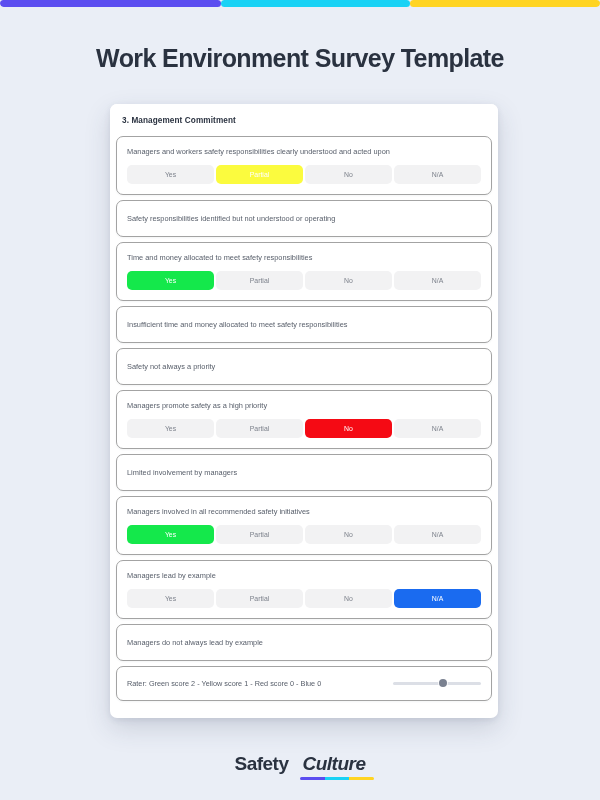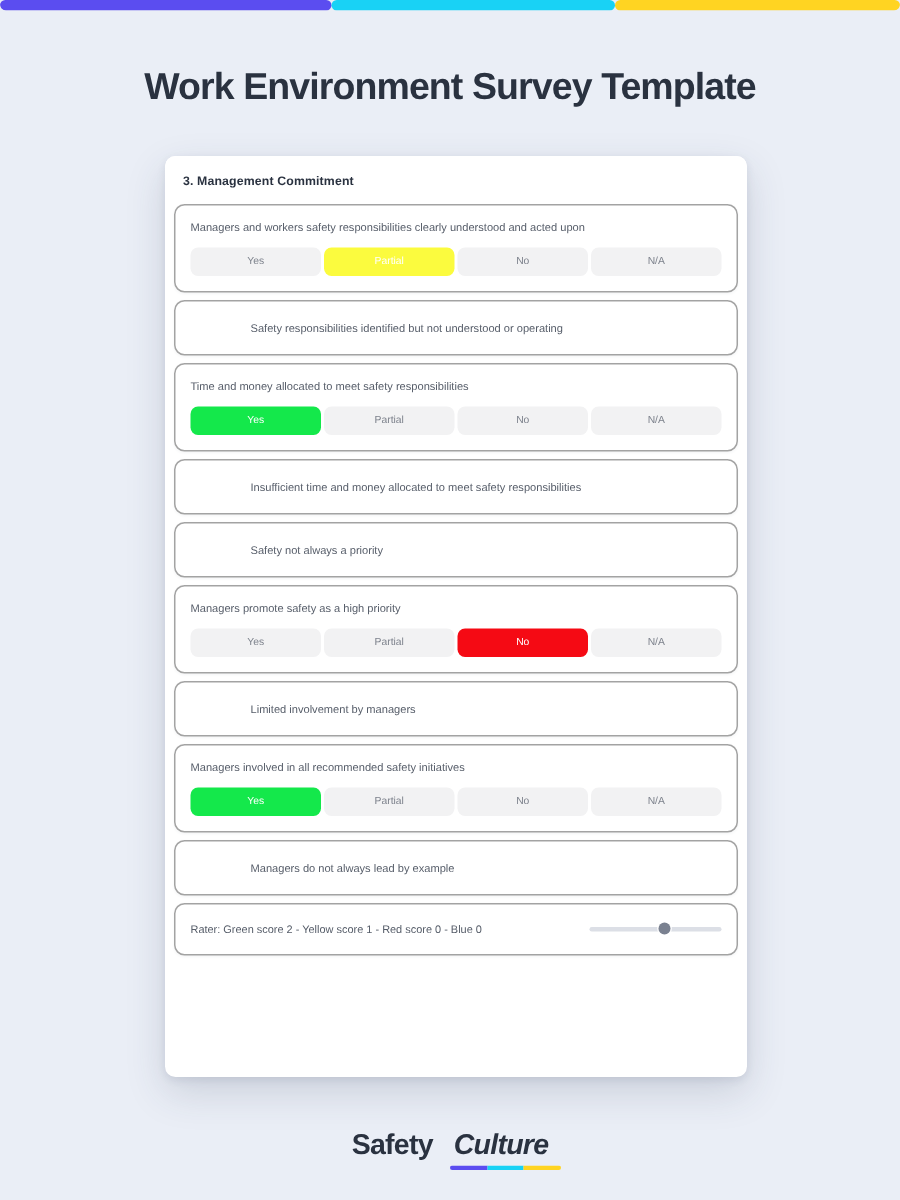--- a/index.html
+++ b/index.html
@@ -105,21 +105,20 @@
     font-size: 7.4px;
     line-height: 1.62;
     color: #565d69;
     margin-bottom: 7px;
     max-width: 300px;
   }
   .note-text {
     font-size: 7.4px;
     line-height: 1.5;
     color: #565d69;
-    margin-left: 40px;
   }
 
   
   .options {
     display: flex;
     gap: 2px;
   }
   .opt {
     flex: 1 1 0;
     height: 19px;
@@ -263,20 +262,29 @@
       <div class="block note">
         <div class="note-text">Limited involvement by managers</div>
       </div>
       <div class="block question">
         <div class="q-text">Managers involved in all recommended safety initiatives</div>
         <div class="options">
           <button class="opt sel" style="background: rgb(20, 232, 75);">Yes</button>
           <button class="opt">Partial</button>
           <button class="opt">No</button>
           <button class="opt">N/A</button>
+        </div>
+      </div>
+      <div class="block question">
+        <div class="q-text">Managers lead by example</div>
+        <div class="options">
+          <button class="opt">Yes</button>
+          <button class="opt">Partial</button>
+          <button class="opt">No</button>
+          <button class="opt sel" style="background: rgb(26, 107, 240);">N/A</button>
         </div>
       </div>
       <div class="block note">
         <div class="note-text">Managers do not always lead by example</div>
       </div>
       <div class="block footer">
         <div class="rater-text">Rater: Green score 2 - Yellow score 1 - Red score 0 - Blue 0</div>
         <div class="slider">
           <div class="slider-track"></div>
           <div class="slider-thumb" style="left: 57%;"></div>

